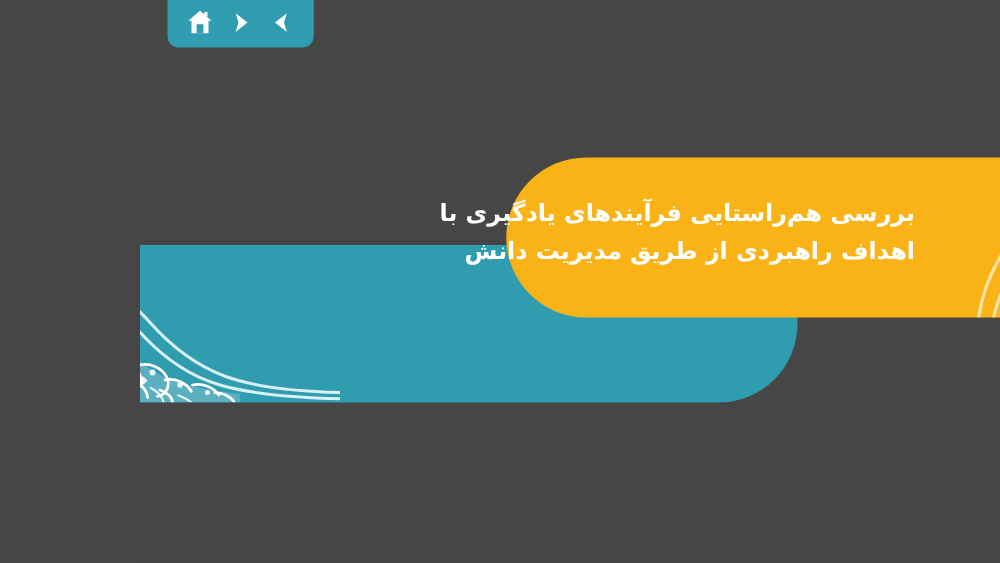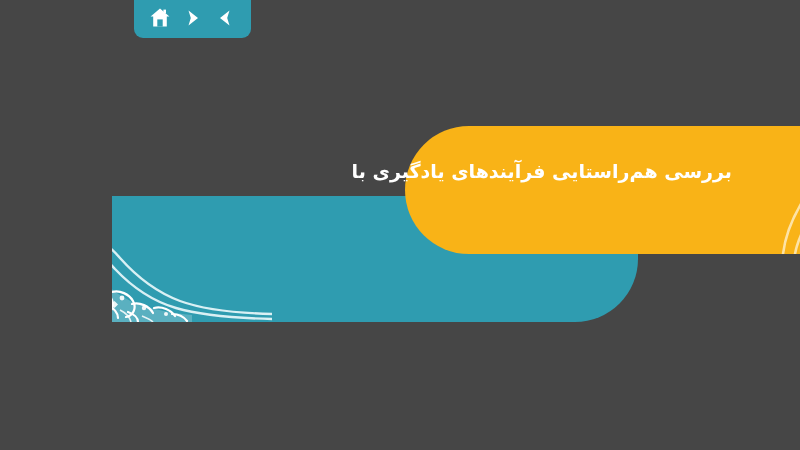--- a/index.html
+++ b/index.html
@@ -234,15 +234,16 @@
       </g>
       <g fill="none" stroke="#ffffff" stroke-width="2" opacity="0.9">
         <path d="M190,76 C186,82 183,89 182,97 C181,106 183,114 187,120"></path>
         <path d="M176,104 C172,110 170,118 171,126"></path>
       </g>
     </svg>
   </div>
 
   <div id="title-block">
     <div class="title-line">بررسی هم‌راستایی فرآیندهای یادگیری با</div>
+    <div class="title-line">اهداف راهبردی از طریق مدیریت دانش</div>
   </div>
 
 </div>
 
 </body></html>

